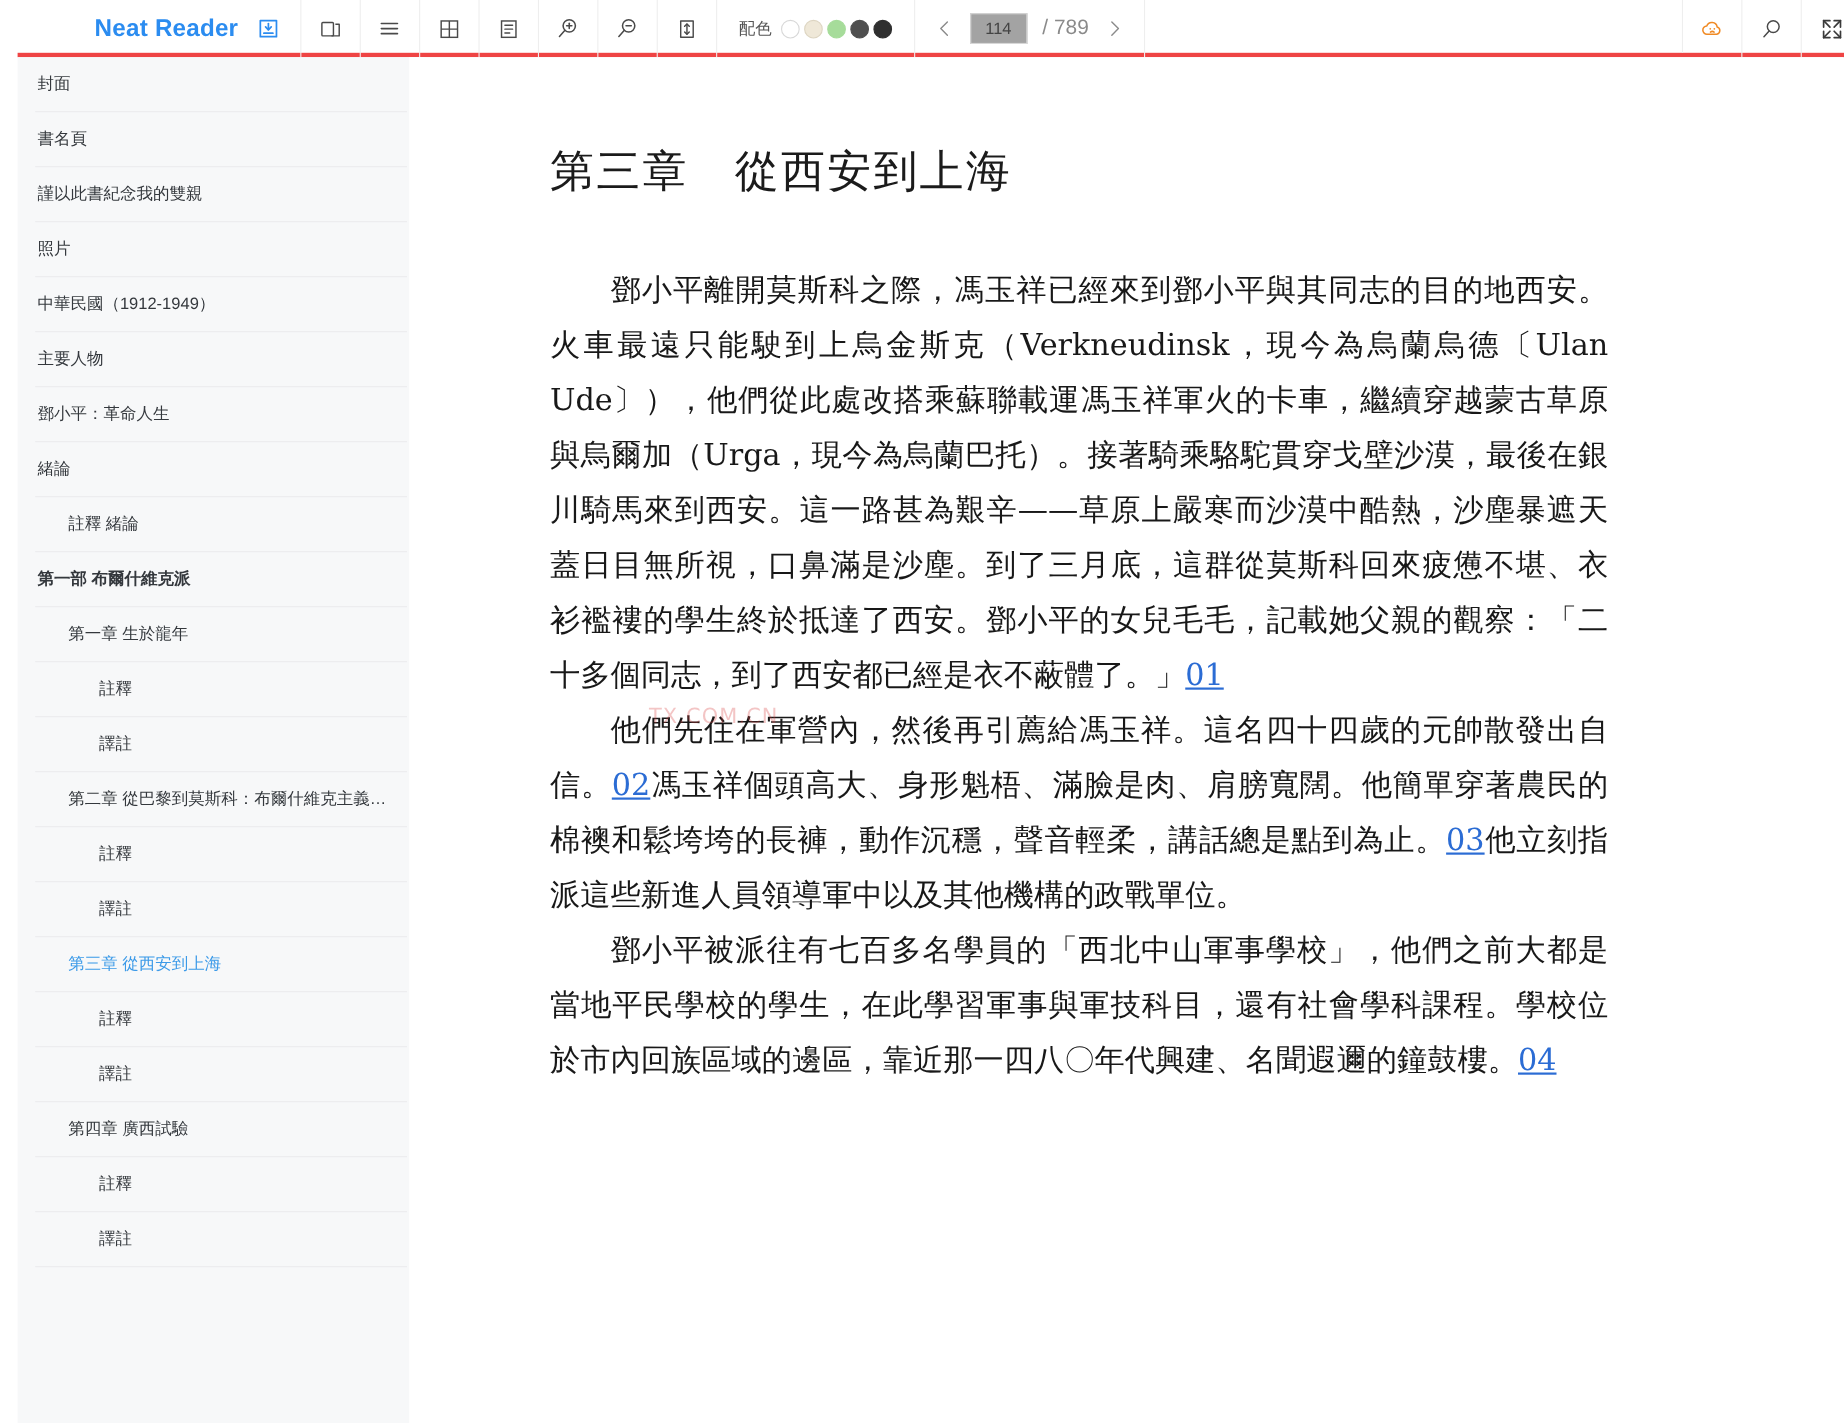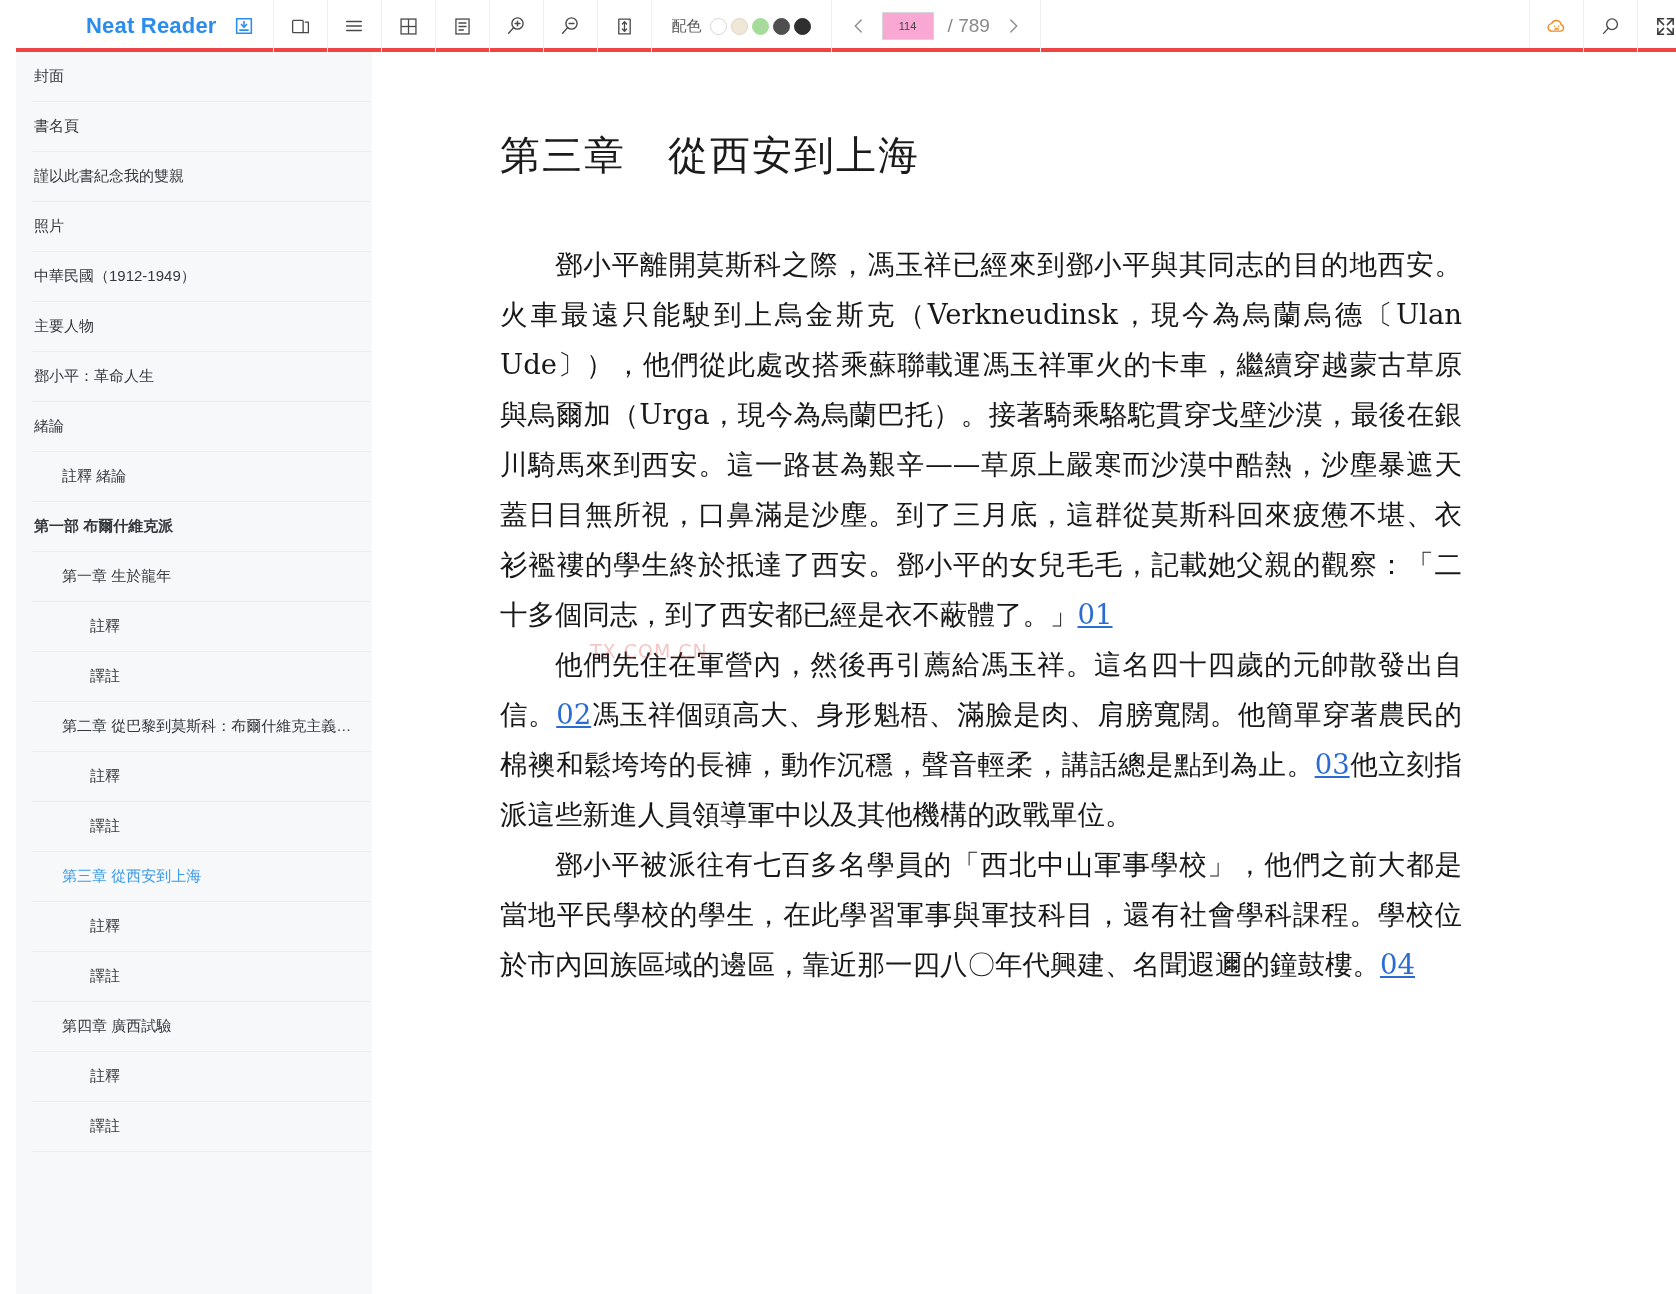--- a/index.html
+++ b/index.html
@@ -45,24 +45,24 @@
     display: inline-block; cursor: pointer;
   }
 
   
   .pager-cell { gap: 14px; padding: 0 18px; border-right: 1px solid #eeeeee; }
   .pg-arrow { color:#888; display:flex; align-items:center; }
   #page-input {
     width: 52px; height: 28px;
     border: 1px solid #d7d7d7;
     text-align: center;
-    font-size: 11px;
+    font-size: 15px;
     color: #444;
     font-family: "Liberation Sans", sans-serif;
-    background: #f9a8d4;
+    background: #a3a3a3;
     outline: none;
   }
   #page-total { font-size: 19px; color: #8a8a8a; }
 
   .tb-spacer { flex: 1 1 auto; border-right: 1px solid #eeeeee; }
 
   
   #sidebar {
     position: absolute; top: 52px; left: 16px;
     width: 371px; height: 1242px;

